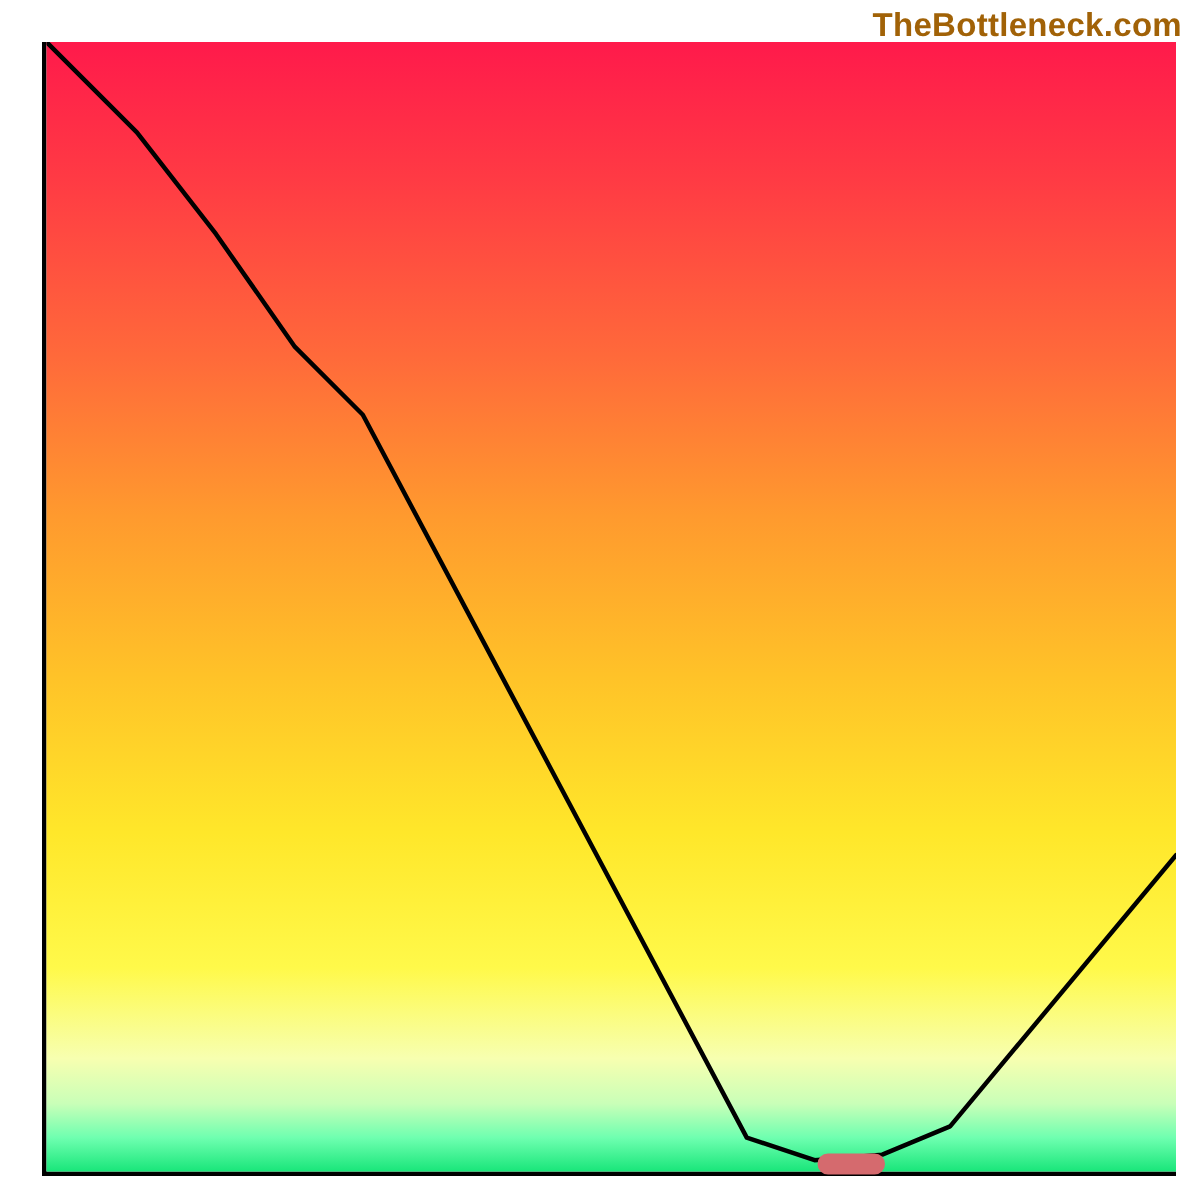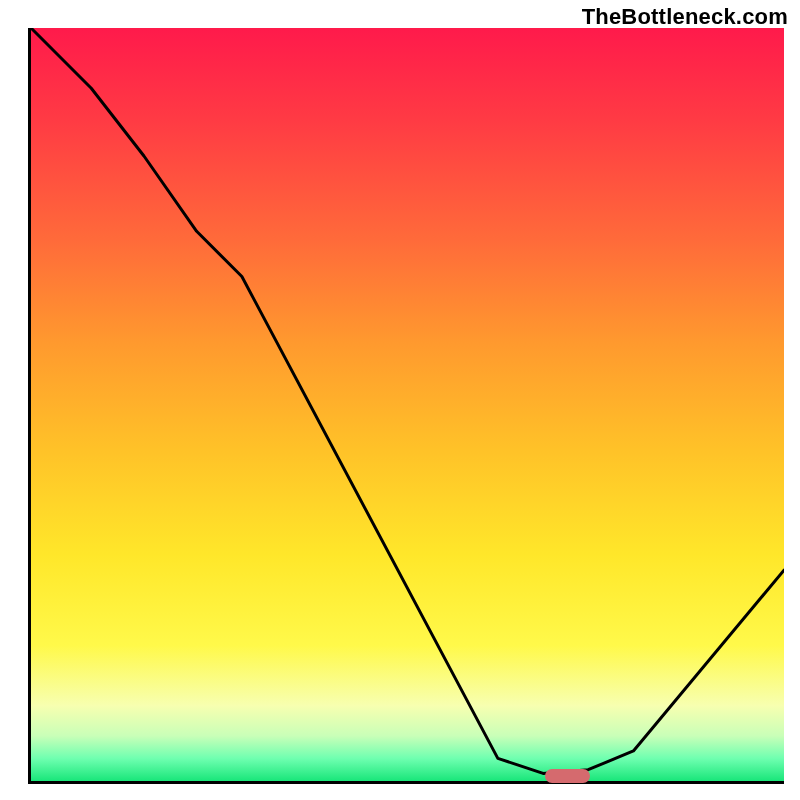--- a/index.html
+++ b/index.html
@@ -16,21 +16,21 @@
     width: 800px;
     height: 800px;
     box-sizing: border-box;
   }
   .watermark {
     position: absolute;
     top: 4px;
     right: 12px;
     font-size: 22px;
     font-weight: 600;
-    color: #000000;
+    color: #a16207;
     letter-spacing: 0.2px;
   }
   .plot-area {
     position: absolute;
     left: 28px;
     top: 28px;
     width: 756px;
     height: 756px;
     box-sizing: border-box;
     border-left: 3px solid #000;

